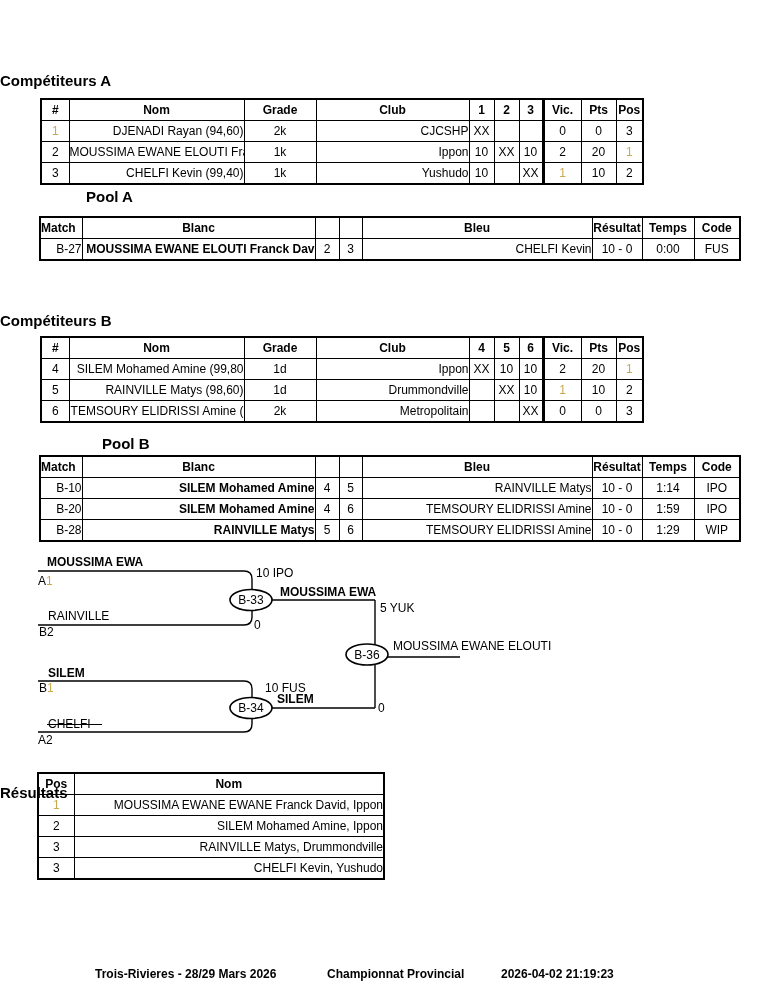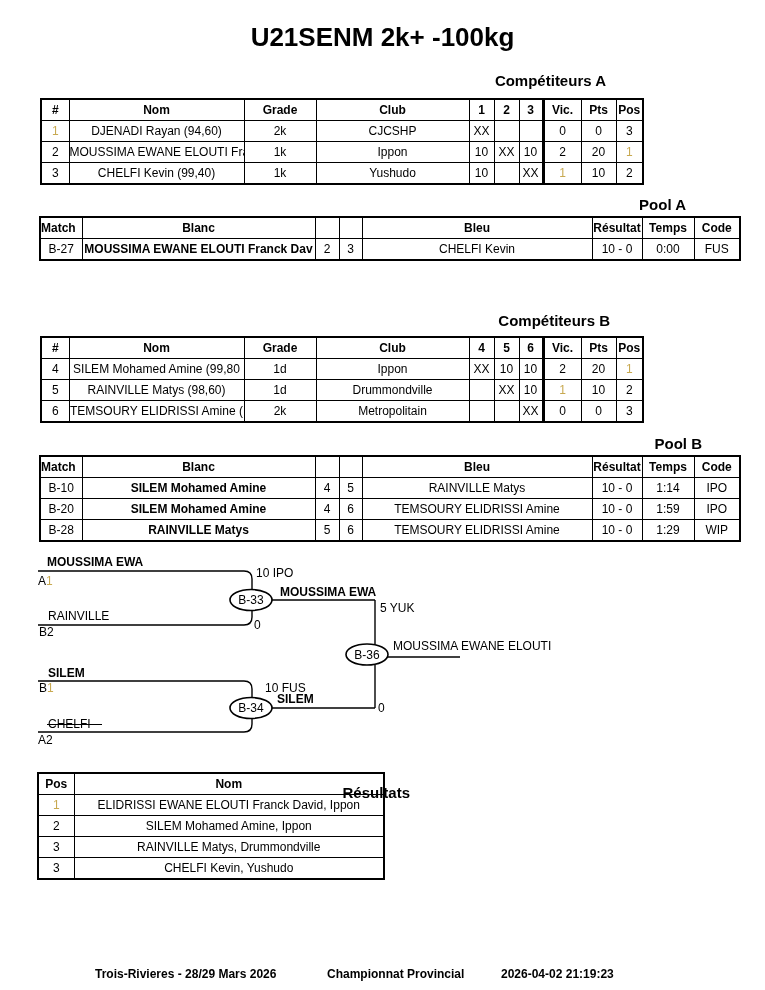--- a/index.html
+++ b/index.html
@@ -1,41 +1,40 @@
 <!DOCTYPE html>
 <html><head>
 <meta charset="utf-8">
 <style>
   html,body{margin:0;padding:0;background:#fff;}
   .page{position:relative;width:765px;height:990px;background:#fff;overflow:hidden;
         font-family:"Liberation Sans",sans-serif;color:#000;}
   .title{position:absolute;top:22px;left:0;width:765px;text-align:center;
          font-size:26px;font-weight:bold;}
-  .shead{position:absolute;font-size:15px;font-weight:bold;text-align:right;}
+  .shead{position:absolute;font-size:15px;font-weight:bold;text-align:left;}
   table.tbl{position:absolute;border-collapse:collapse;table-layout:fixed;
             font-size:12px;border:2px solid #000;}
   .tbl td,.tbl th{border:1px solid #000;height:20px;padding:0;overflow:hidden;
             white-space:nowrap;vertical-align:middle;}
   .tbl th{font-weight:bold;text-align:center;}
-  .lft{text-align:center;padding-left:4px;}
+  .lft{text-align:right;padding-left:4px;}
   .ctr{text-align:center;}
   .b{font-weight:bold;}
   .gold{color:#C8A951;}
   .divL{border-left:3px solid #000 !important;}
   svg text{font-family:"Liberation Sans",sans-serif;font-size:12px;fill:#000;}
   svg text.b{font-weight:bold;}
   svg text.gold{fill:#C8A951;}
   .footer span{position:absolute;font-size:12px;font-weight:bold;white-space:nowrap;text-align:center;}
 </style>
 </head>
 <body>
 
 <div class="page">
 
-  <div class="title">U21SENM 2k+ -100kg</div>
 
   <div class="shead" style="top:72px;left:0;width:606px;">Compétiteurs A</div>
   <table class="tbl" style="top:98px;left:40px;width:602px;">
     <colgroup>
         <col style="width:28px">
         <col style="width:175px">
         <col style="width:72px">
         <col style="width:153px">
         <col style="width:25px">
         <col style="width:25px">
@@ -89,21 +88,21 @@
       <td class="ctr">10</td>
       <td class="ctr"></td>
       <td class="ctr">XX</td>
       <td class="ctr gold divL">1</td>
       <td class="ctr">10</td>
       <td class="ctr">2</td>
     </tr>
   </tbody>
     </table>
 
-  <div class="shead" style="top:196px;left:86px;width:600px;">Pool A</div>
+  <div class="shead" style="top:188px;left:86px;width:600px;">Pool A</div>
   <table class="tbl" style="top:216px;left:39px;width:700px;">
     <colgroup>
         <col style="width:42px">
         <col style="width:233px">
         <col style="width:24px">
         <col style="width:23px">
         <col style="width:230px">
         <col style="width:50px">
         <col style="width:52px">
         <col style="width:46px">
@@ -299,21 +298,21 @@
         <col style="width:36px">
         <col style="width:310px">
       </colgroup>
     <tbody>
         <tr>
       <th>Pos</th>
       <th>Nom</th>
     </tr>
     <tr>
       <td class="ctr gold">1</td>
-      <td class="lft">ELIDRISSI EWANE ELOUTI Franck David, Ippon</td>
+      <td class="lft">MOUSSIMA EWANE EWANE Franck David, Ippon</td>
     </tr>
     <tr>
       <td class="ctr">2</td>
       <td class="lft">SILEM Mohamed Amine, Ippon</td>
     </tr>
     <tr>
       <td class="ctr">3</td>
       <td class="lft">RAINVILLE Matys, Drummondville</td>
     </tr>
     <tr>

